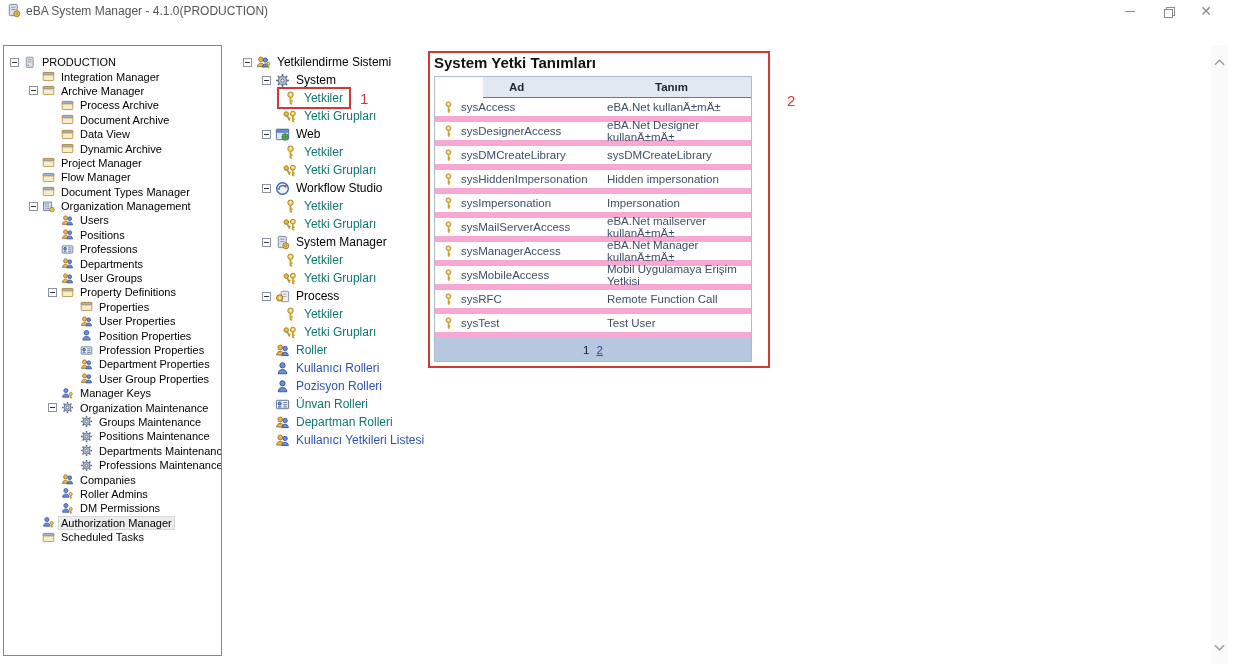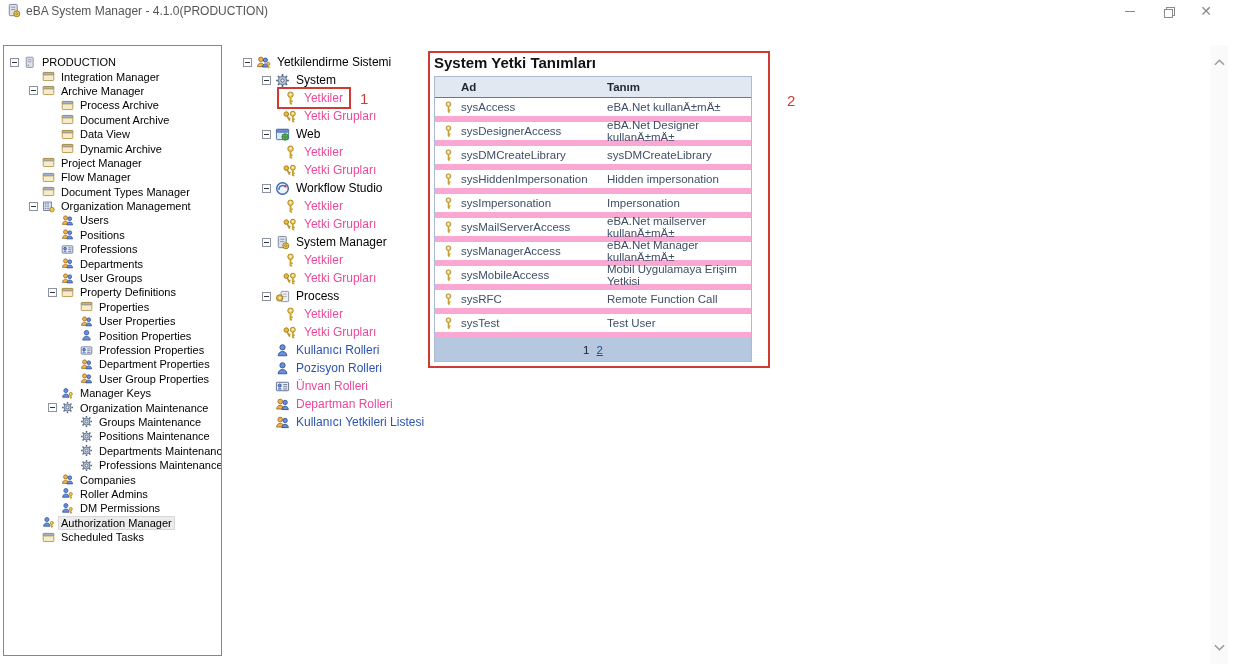--- a/index.html
+++ b/index.html
@@ -37,27 +37,27 @@
   .ticon { flex:none; display:inline-flex; margin-right:4px; }
   .ltree .ticon svg { width:13px; height:13px; }
   .tlabel { padding:0 2px; }
   .trow.selected .tlabel { background:#ececec; outline:1px solid #d8d8d8; }
 
   
   .mtree { position:absolute; left:240px; top:53px; width:230px; }
   .mtree .trow { height:18px; font-size:12px; }
   .mtree .ticon svg { width:15px; height:15px; }
   .c-black { color:#000; }
-  .c-purple { color:#ec4899; }
+  .c-purple { color:#0f766e; }
   .c-blue { color:#2d53b0; }
 
   
   .panel-title { position:absolute; left:434px; top:54px; font-size:15px; font-weight:bold; color:#111; }
   .grid { position:absolute; left:434px; top:76px; width:318px; border:1px solid #a8bbd4; background:#fff; }
-  .grid-header { display:flex; height:21px; background:#e2e8f2; border-bottom:1px solid #5d7b9d; align-items:center; font-size:11.5px; font-weight:bold; color:#1e2633; }
+  .grid-header { display:flex; height:21px; background:#e2e8f2; border-bottom:1px solid #5d7b9d; align-items:center; font-size:11.5px; font-weight:bold; color:#1e2633;margin-left:48px; }
   .grid-row { display:flex; height:24px; align-items:center; border-bottom:6px solid #f9a8d4; font-size:11.5px; color:#3d4f66; background:#fff; }
   .c-icon { flex:none; width:26px; padding-left:7px; display:flex; align-items:center; }
   .c-icon svg { width:13px; height:13px; }
   .c-ad { flex:none; width:146px; }
   .c-tanim { flex:1; }
   .grid-pager { height:23px; background:#b6c8e0; display:flex; align-items:center; justify-content:center; font-size:11.5px; color:#1b1b1b; gap:7px; }
   .pager-link { color:#244f82; text-decoration:underline; cursor:pointer; }
 
   
   .anno-rect { position:absolute; border:2px solid #cf3a35; background:transparent; }
@@ -810,20 +810,33 @@
               <line x1="5" y1="10.5" x2="6.8" y2="10.5" stroke="#b8922a" stroke-width="1.5"></line>
             </g>
             <circle cx="10.5" cy="5" r="2.6" fill="#f2cf5b" stroke="#a87f1f"></circle>
             <circle cx="10.5" cy="4.7" r="1" fill="#fdf6da"></circle>
             <line x1="10.5" y1="7.4" x2="10.5" y2="13.8" stroke="#caa12c" stroke-width="1.9"></line>
             <line x1="10.5" y1="11" x2="12.6" y2="11" stroke="#caa12c" stroke-width="1.6"></line>
             <line x1="10.5" y1="13.4" x2="12.2" y2="13.4" stroke="#caa12c" stroke-width="1.6"></line>
           </svg>
         </span>
         <span class="tlabel c-purple">Yetki Grupları</span>
+      </div>
+      <div class="trow">
+        <span class="indent" style="width:22px"></span>
+        <span class="expander empty"></span>
+        <span class="ticon">
+          <svg viewBox="0 0 16 16">
+            <circle cx="5.6" cy="4.8" r="2.5" fill="#f0b24a" stroke="#a1702a"></circle>
+            <path d="M1.8 12.8c0-2.4 1.8-3.9 3.8-3.9s3.8 1.5 3.8 3.9z" fill="#f0b24a" stroke="#a1702a"></path>
+            <circle cx="10.8" cy="5.8" r="2.3" fill="#6b8fd8" stroke="#33549c"></circle>
+            <path d="M7.4 13.4c0-2.2 1.5-3.5 3.4-3.5s3.4 1.3 3.4 3.5z" fill="#6b8fd8" stroke="#33549c"></path>
+          </svg>
+        </span>
+        <span class="tlabel c-purple">Roller</span>
       </div>
       <div class="trow">
         <span class="indent" style="width:22px"></span>
         <span class="expander empty"></span>
         <span class="ticon">
           <svg viewBox="0 0 16 16">
             <circle cx="8" cy="4.6" r="2.8" fill="#6b8fd8" stroke="#33549c"></circle>
             <path d="M3.4 13.6c0-2.8 2-4.5 4.6-4.5s4.6 1.7 4.6 4.5z" fill="#6b8fd8" stroke="#33549c"></path>
           </svg>
         </span>

